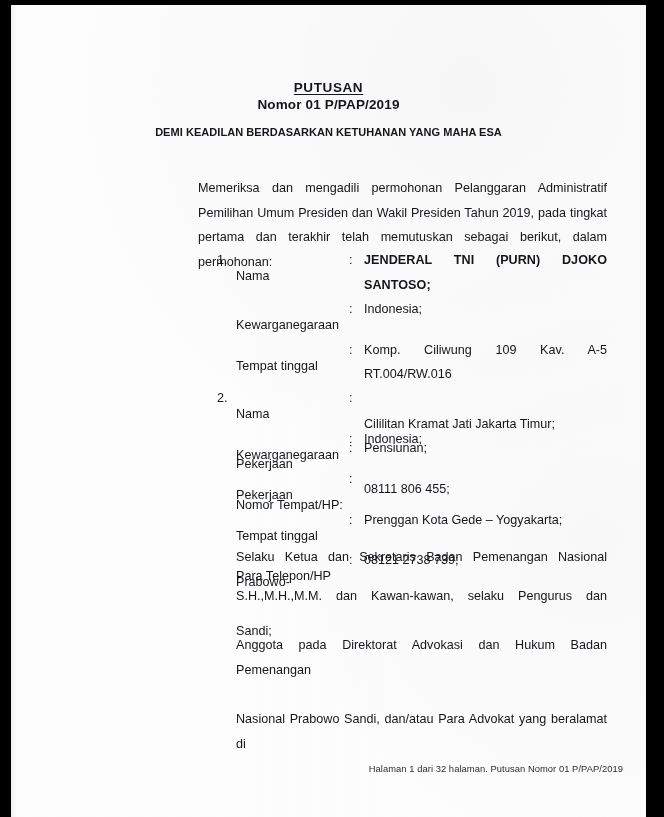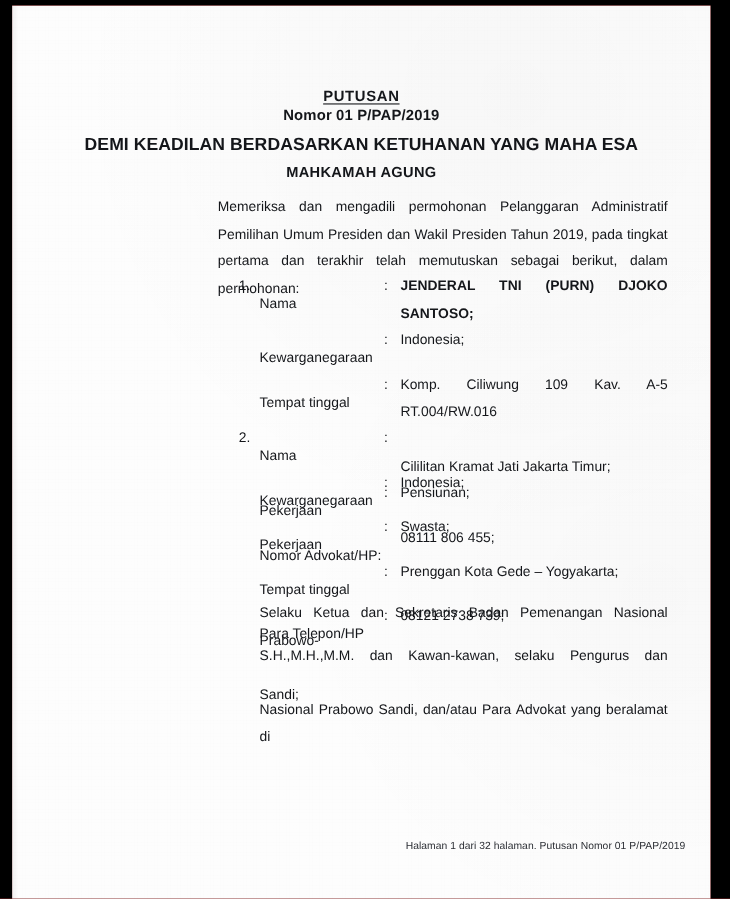--- a/index.html
+++ b/index.html
@@ -13,21 +13,21 @@
     height: 817px;
     overflow: hidden;
     font-family: "Liberation Sans", sans-serif;
   }
 
   
   .scan-frame {
     position: relative;
     width: 664px;
     height: 817px;
-    background: #ef4444;
+    background: #4c1d95;
   }
   .edge-band {
     position: absolute;
     background: #000000;
   }
   .edge-left   { left: 0;   top: 0; width: 11px;  height: 817px; }
   .edge-right  { right: 0;  top: 0; width: 18px;  height: 817px; }
   .edge-top    { left: 0;   top: 0; width: 664px; height: 5px;   }
 
   .page-sheet {
@@ -78,21 +78,21 @@
     text-underline-offset: 2px;
     line-height: 17px;
   }
   .title-line-2 {
     font-size: 13.5px;
     font-weight: bold;
     letter-spacing: 0.15px;
     line-height: 18px;
   }
   .title-line-3 {
-    font-size: 16px;
+    font-size: 11px;
     font-weight: bold;
     letter-spacing: 0.05px;
     line-height: 26px;
     margin-top: 5px;
   }
   .title-line-4 {
     font-size: 13.3px;
     font-weight: bold;
     letter-spacing: 0.3px;
     line-height: 24px;
@@ -201,21 +201,20 @@
 
   <div class="page-sheet">
     <div class="scan-grain"></div>
 
     <div class="doc">
 
       <div class="title-block">
         <div class="title-line-1">PUTUSAN</div>
         <div class="title-line-2">Nomor 01 P/PAP/2019</div>
         <div class="title-line-3">DEMI KEADILAN BERDASARKAN KETUHANAN YANG MAHA ESA</div>
-        <div class="title-line-4">MAHKAMAH AGUNG</div>
       </div>
 
       <div class="intro-para">
         <span>Memeriksa dan mengadili  permohonan Pelanggaran Administratif Pemilihan</span>
         <span>Umum Presiden dan Wakil Presiden Tahun 2019,  pada tingkat pertama dan</span>
         <span>terakhir telah memutuskan sebagai berikut, dalam permohonan:</span>
       </div>
 
       <div class="party party-1">
         <div class="party-row">
@@ -240,21 +239,21 @@
           </span>
         </div>
         <div class="party-row">
           <span class="party-num"></span>
           <span class="party-label">Pekerjaan</span>
           <span class="party-colon">:</span>
           <span class="party-value">Pensiunan;</span>
         </div>
         <div class="party-row">
           <span class="party-num"></span>
-          <span class="party-label">Nomor Advokat/HP:</span>
+          <span class="party-label">Nomor Tempat/HP:</span>
           <span class="party-colon"></span>
           <span class="party-value">08111 806 455;</span>
         </div>
       </div>
 
       <div class="party party-2">
         <div class="party-row">
           <span class="party-num">2.</span>
           <span class="party-label">Nama</span>
           <span class="party-colon">:</span>
@@ -262,21 +261,20 @@
         <div class="party-row">
           <span class="party-num"></span>
           <span class="party-label">Kewarganegaraan</span>
           <span class="party-colon">:</span>
           <span class="party-value">Indonesia;</span>
         </div>
         <div class="party-row">
           <span class="party-num"></span>
           <span class="party-label">Pekerjaan</span>
           <span class="party-colon">:</span>
-          <span class="party-value">Swasta;</span>
         </div>
         <div class="party-row">
           <span class="party-num"></span>
           <span class="party-label">Tempat tinggal</span>
           <span class="party-colon">:</span>
           <span class="party-value justified-2">
             <span class="v-line">Prenggan Kota Gede – Yogyakarta;</span>
           </span>
         </div>
         <div class="party-row">
@@ -287,20 +285,21 @@
         </div>
       </div>
 
       <div class="para para-selaku">
         <span class="line j">Selaku Ketua dan Sekretaris Badan Pemenangan Nasional Prabowo-</span>
         <span class="line">Sandi;</span>
       </div>
 
       <div class="para para-kuasa">
         <span class="line j">S.H.,M.H.,M.M. dan Kawan-kawan,     selaku    Pengurus    dan</span>
+        <span class="line j">Anggota pada Direktorat Advokasi dan Hukum Badan Pemenangan</span>
         <span class="line j">Nasional Prabowo Sandi, dan/atau Para Advokat yang beralamat di</span>
 
       </div>
 
       <div class="footer-note">Halaman 1 dari 32 halaman. Putusan Nomor 01 P/PAP/2019</div>
 
     </div>
   </div>
 
   <div class="edge-band edge-top"></div>

